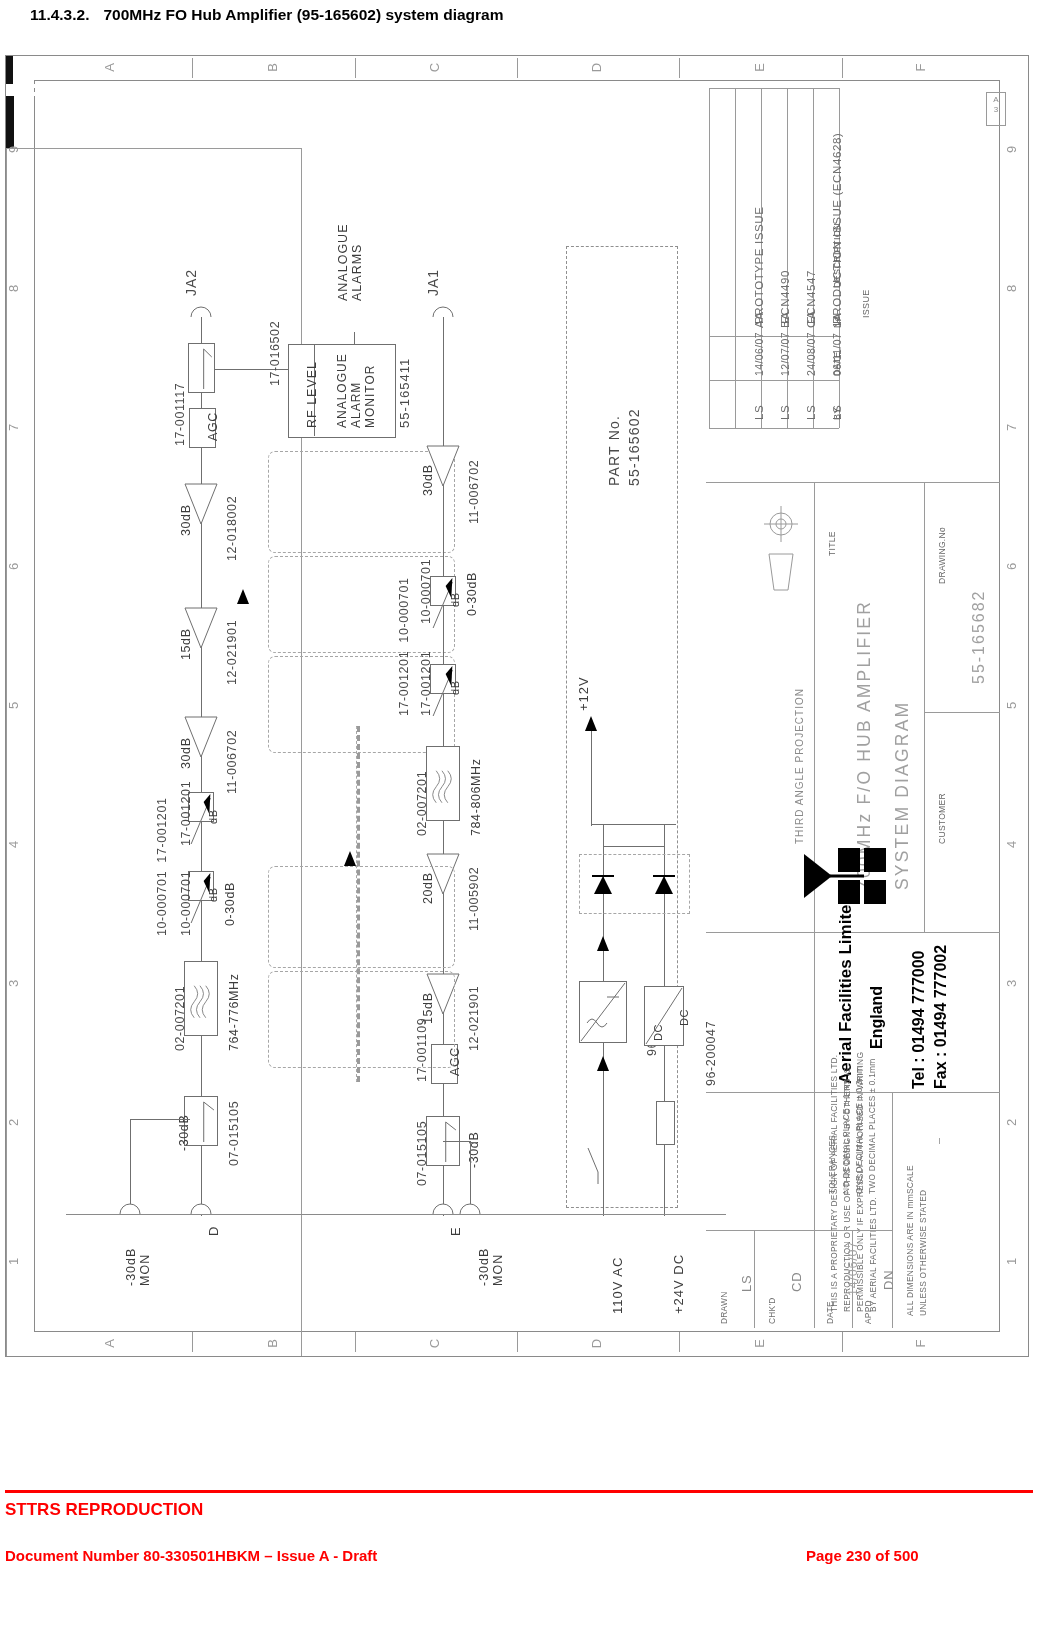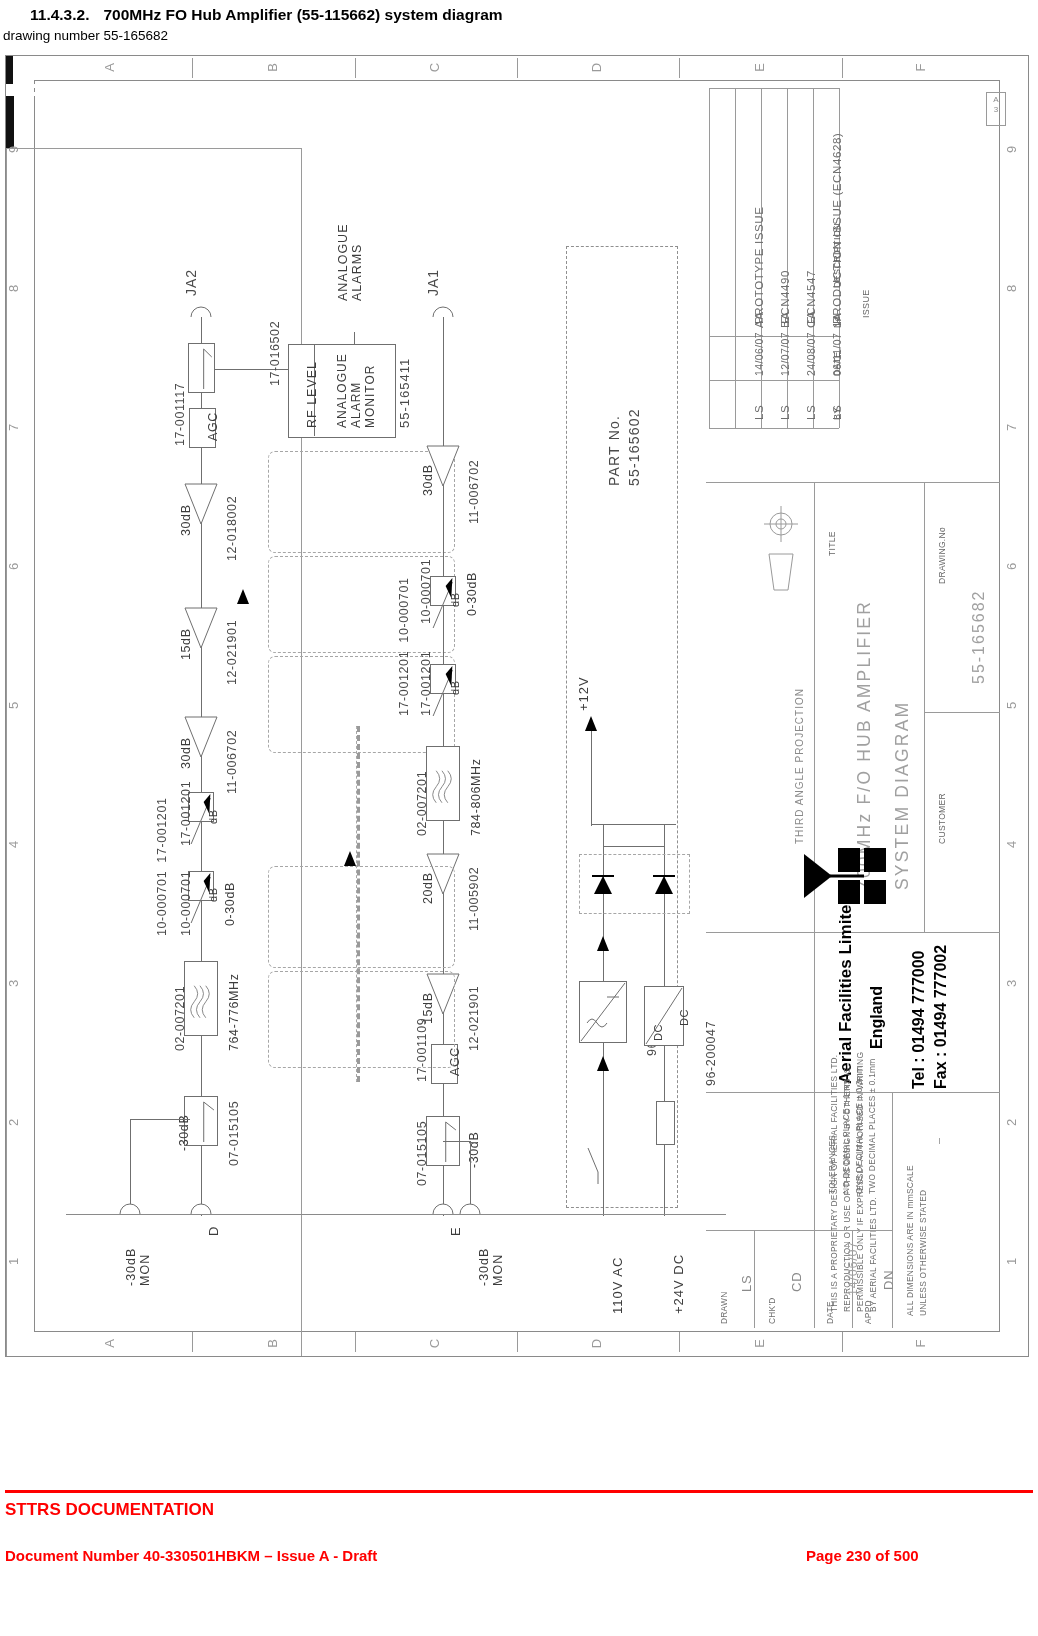--- a/index.html
+++ b/index.html
@@ -33,23 +33,22 @@
   .foot{position:absolute;color:#ff0000;font-weight:bold;white-space:nowrap;}
   #f1{left:5px;top:1500px;font-size:17px;}
   #f2{left:5px;top:1547px;font-size:15px;}
   #f3{left:806px;top:1547px;font-size:15px;}
 </style>
 </head>
 <body>
 
 <div id="heading">
   <div class="h-title">
-    <span class="num">11.4.3.2.</span><span>700MHz FO Hub Amplifier (55-115662) system diagram</span>
+    <span class="num">11.4.3.2.</span><span>700MHz FO Hub Amplifier (95-165602) system diagram</span>
   </div>
-  <div class="h-sub">drawing number 55-165682</div>
 </div>
 
 <div id="sheet">
   <div id="inner"></div>
   <div id="canvas">
       <div class="dash" style="left:560px;top:190px;width:110px;height:960px;border:1px dashed #8f8f8f;border-radius:0;"></div>
       <div style="position: absolute; left: 600px; top: 430px; transform: rotate(-90deg); transform-origin: 0px 0px; white-space: pre; font-family: &quot;Liberation Sans&quot;, sans-serif; font-size: 14px; color: rgb(74, 74, 74); letter-spacing: 1.2px; line-height: 1.15;">PART No.</div>
       <div style="position: absolute; left: 620px; top: 430px; transform: rotate(-90deg); transform-origin: 0px 0px; white-space: pre; font-family: &quot;Liberation Sans&quot;, sans-serif; font-size: 14px; color: rgb(74, 74, 74); letter-spacing: 1.2px; line-height: 1.15;">55-165602</div>
       <div class="wire v" style="left:195px;top:255px;height:905px;background:#6f6f6f"></div>
       <div style="position: absolute; left: 184px; top: 244px;"><svg width="22" height="18">
@@ -391,15 +390,15 @@
     <div style="position: absolute; left: 4px; top: 920.222px; font-size: 13px; color: rgb(154, 154, 154); font-family: &quot;Liberation Sans&quot;, sans-serif; transform: rotate(-90deg);">3</div>
     <div style="position: absolute; left: 1002px; top: 920.222px; font-size: 13px; color: rgb(154, 154, 154); font-family: &quot;Liberation Sans&quot;, sans-serif; transform: rotate(-90deg);">3</div>
     <div style="position: absolute; left: 4px; top: 1059.33px; font-size: 13px; color: rgb(154, 154, 154); font-family: &quot;Liberation Sans&quot;, sans-serif; transform: rotate(-90deg);">2</div>
     <div style="position: absolute; left: 1002px; top: 1059.33px; font-size: 13px; color: rgb(154, 154, 154); font-family: &quot;Liberation Sans&quot;, sans-serif; transform: rotate(-90deg);">2</div>
     <div style="position: absolute; left: 4px; top: 1198.44px; font-size: 13px; color: rgb(154, 154, 154); font-family: &quot;Liberation Sans&quot;, sans-serif; transform: rotate(-90deg);">1</div>
     <div style="position: absolute; left: 1002px; top: 1198.44px; font-size: 13px; color: rgb(154, 154, 154); font-family: &quot;Liberation Sans&quot;, sans-serif; transform: rotate(-90deg);">1</div>
     <div style="position: absolute; left: 980px; top: 36px; width: 18px; height: 30px; border: 1px solid rgb(154, 154, 154); font-size: 8px; color: rgb(138, 138, 138); text-align: center; line-height: 1.2; padding-top: 2px; font-family: &quot;Liberation Sans&quot;, sans-serif;">A<br>3</div>
   </div>
 
 <div id="rule"></div>
-<div class="foot" id="f1">STTRS DOCUMENTATION</div>
-<div class="foot" id="f2">Document Number 40-330501HBKM – Issue A - Draft</div>
+<div class="foot" id="f1">STTRS REPRODUCTION</div>
+<div class="foot" id="f2">Document Number 80-330501HBKM – Issue A - Draft</div>
 <div class="foot" id="f3">Page 230 of 500</div>
 
 </body></html>

